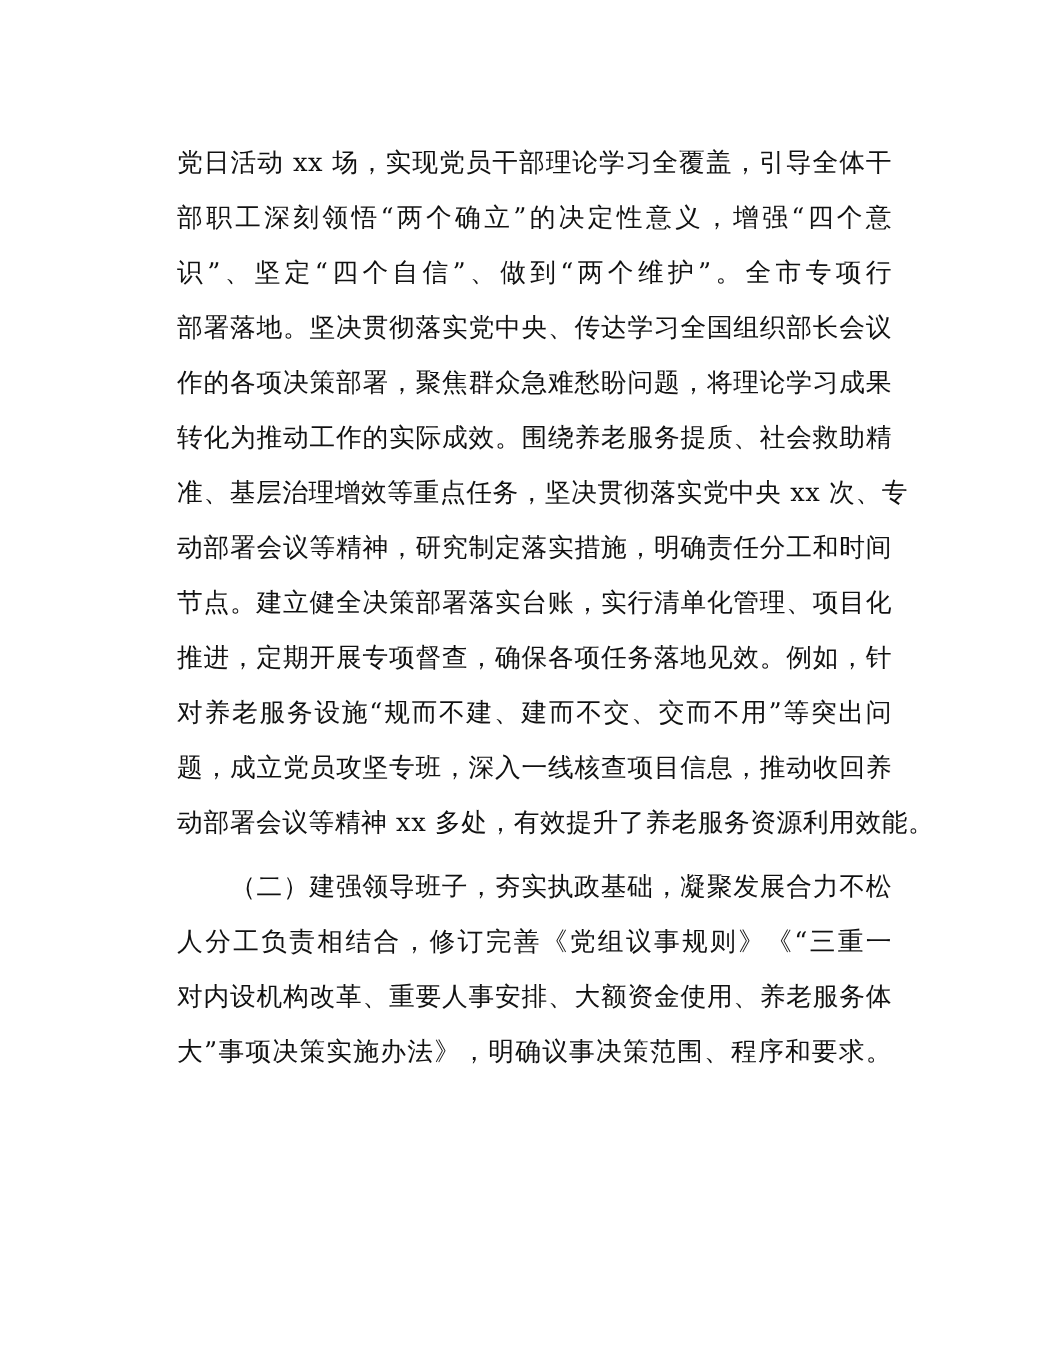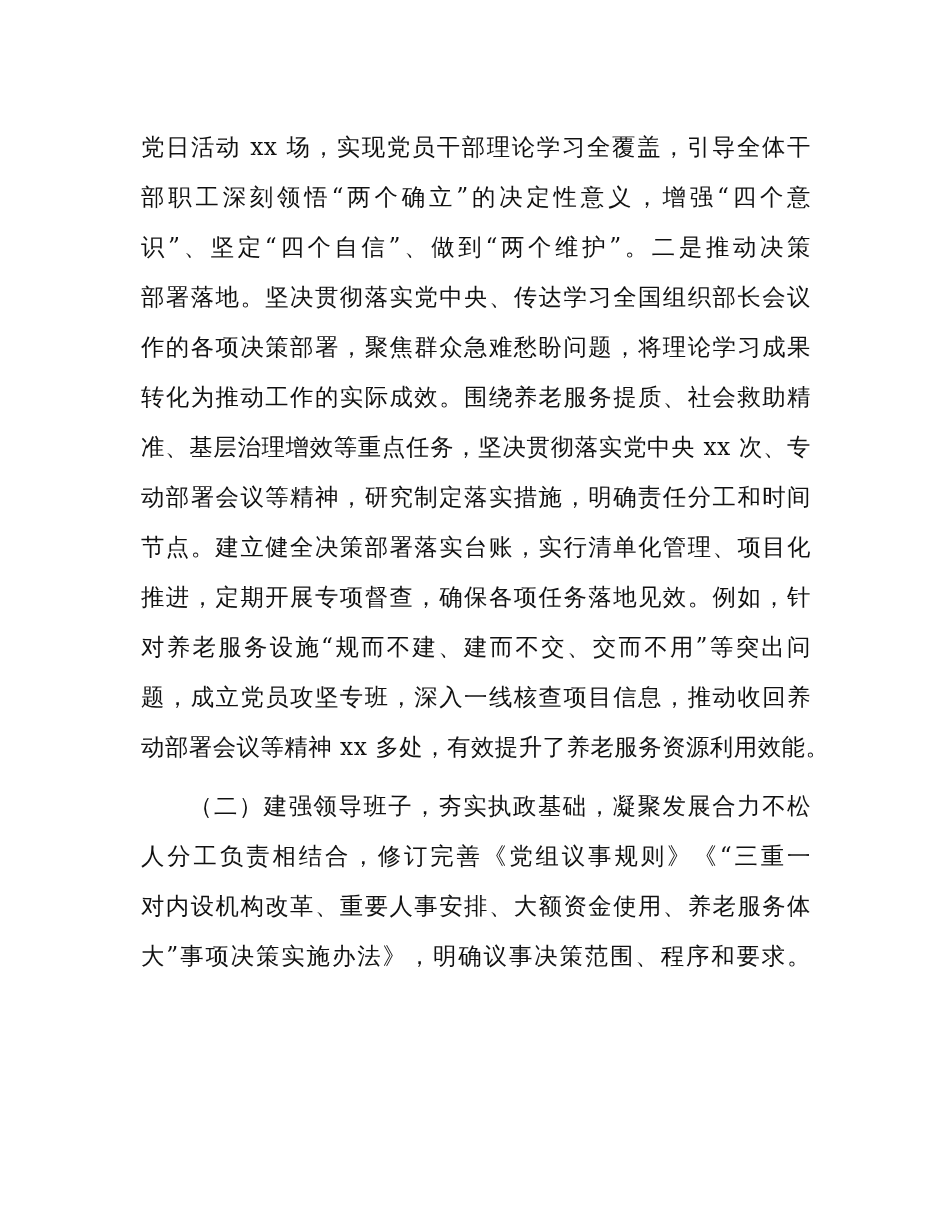--- a/index.html
+++ b/index.html
@@ -13,32 +13,33 @@
     font-size: 23.4px;
     color: #111111;
     letter-spacing: 0.5px;
   }
   .line {
     height: 50px;
     line-height: 50px;
     white-space: nowrap;
     text-align: justify;
     text-align-last: justify;
+    margin-left: 20px;
   }
   .para-gap { height: 9px; }
   .indent { padding-left: 48px; }
 </style>
 </head>
 <body>
 
 <div class="page">
   <div class="paragraph">
     <div class="line">党日活动 xx 场，实现党员干部理论学习全覆盖，引导全体干</div>
     <div class="line">部职工深刻领悟“两个确立”的决定性意义，增强“四个意</div>
-    <div class="line">识”、坚定“四个自信”、做到“两个维护”。二是推动决策</div>
+    <div class="line">识”、坚定“四个自信”、做到“两个维护”。全市专项行</div>
     <div class="line">部署落地。坚决贯彻落实党中央、传达学习全国组织部长会议</div>
     <div class="line">作的各项决策部署，聚焦群众急难愁盼问题，将理论学习成果</div>
     <div class="line">转化为推动工作的实际成效。围绕养老服务提质、社会救助精</div>
     <div class="line">准、基层治理增效等重点任务，坚决贯彻落实党中央 xx 次、专</div>
     <div class="line">动部署会议等精神，研究制定落实措施，明确责任分工和时间</div>
     <div class="line">节点。建立健全决策部署落实台账，实行清单化管理、项目化</div>
     <div class="line">推进，定期开展专项督查，确保各项任务落地见效。例如，针</div>
     <div class="line">对养老服务设施“规而不建、建而不交、交而不用”等突出问</div>
     <div class="line">题，成立党员攻坚专班，深入一线核查项目信息，推动收回养</div>
     <div class="line">动部署会议等精神 xx 多处，有效提升了养老服务资源利用效能。</div>

